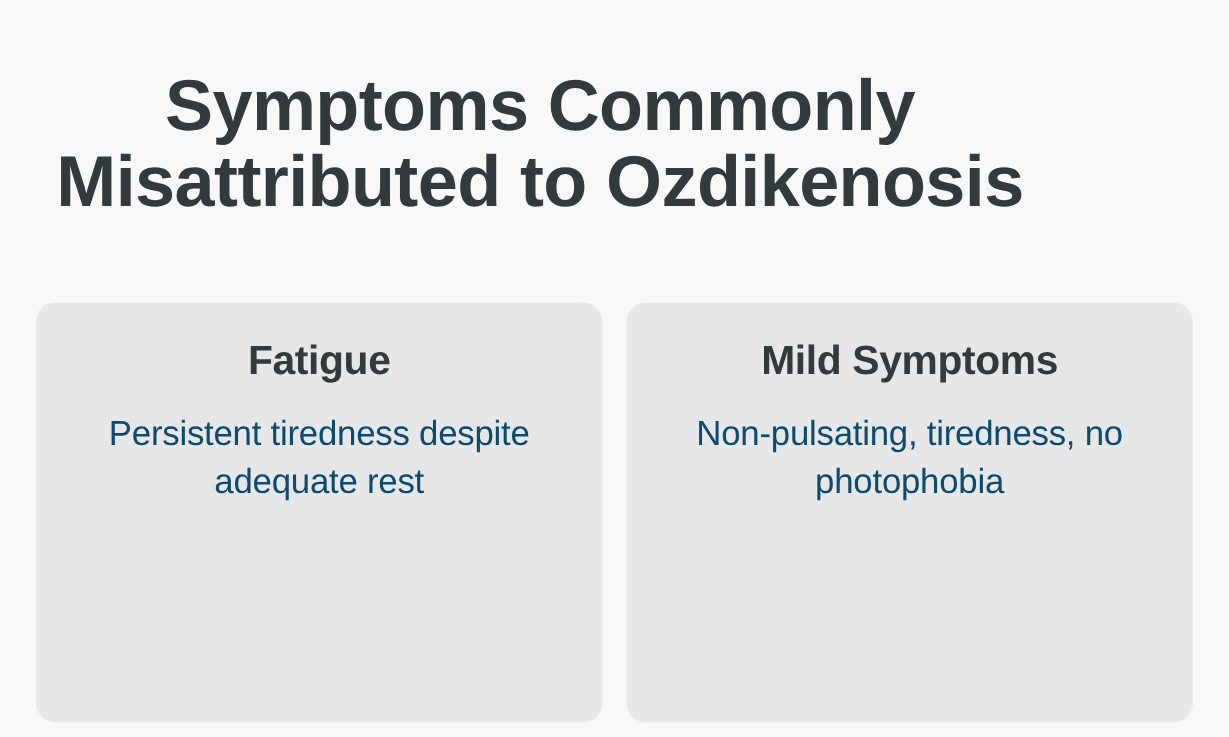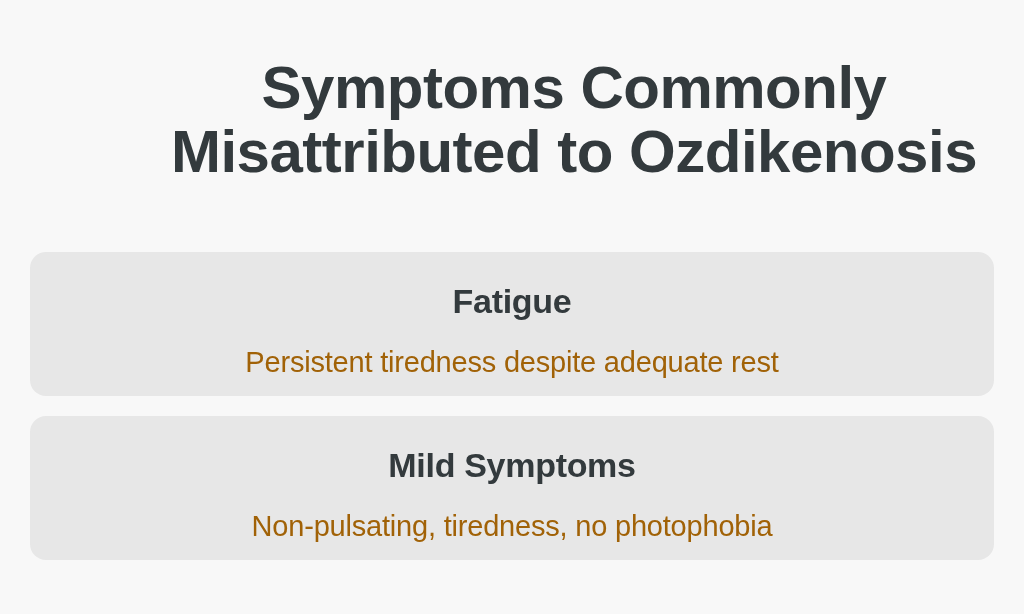--- a/index.html
+++ b/index.html
@@ -14,42 +14,42 @@
     overflow: hidden;
   }
   .slide {
     position: relative;
     width: 1024px;
     height: 614px;
     box-sizing: border-box;
     background: #f8f8f8;
     display: flex;
     flex-direction: column;
-    align-items: flex-end;
+    align-items: flex-start;
   }
   .title {
     width: 900px;
     margin: 0;
     padding-top: 56px;
     text-align: center;
     font-size: 60px;
     line-height: 64px;
     font-weight: bold;
     letter-spacing: -0.5px;
     color: #333a3d;
     white-space: pre-line;
   }
   .cards {
     position: absolute;
     top: 252px;
     left: 30px;
     width: 964px;
-    height: 286px;
+    height: 350px;
     display: flex;
-    flex-direction: column;
+    flex-direction: row;
     gap: 20px;
   }
   .card {
     flex: 1 1 0;
     background: #e7e7e7;
     border-radius: 16px;
     box-sizing: border-box;
     padding: 30px 14px 14px 14px;
     display: flex;
     flex-direction: column;
@@ -64,21 +64,21 @@
     color: #333a3d;
     letter-spacing: -0.3px;
   }
   .card-desc {
     margin: 0;
     padding-top: 22px;
     text-align: center;
     font-size: 29px;
     line-height: 40px;
     font-weight: normal;
-    color: #a16207;
+    color: #0c4a6e;
     letter-spacing: -0.2px;
   }
 </style>
 </head>
 <body>
 
 <div class="slide">
 
   <h1 class="title">Symptoms Commonly
 Misattributed to Ozdikenosis</h1>

